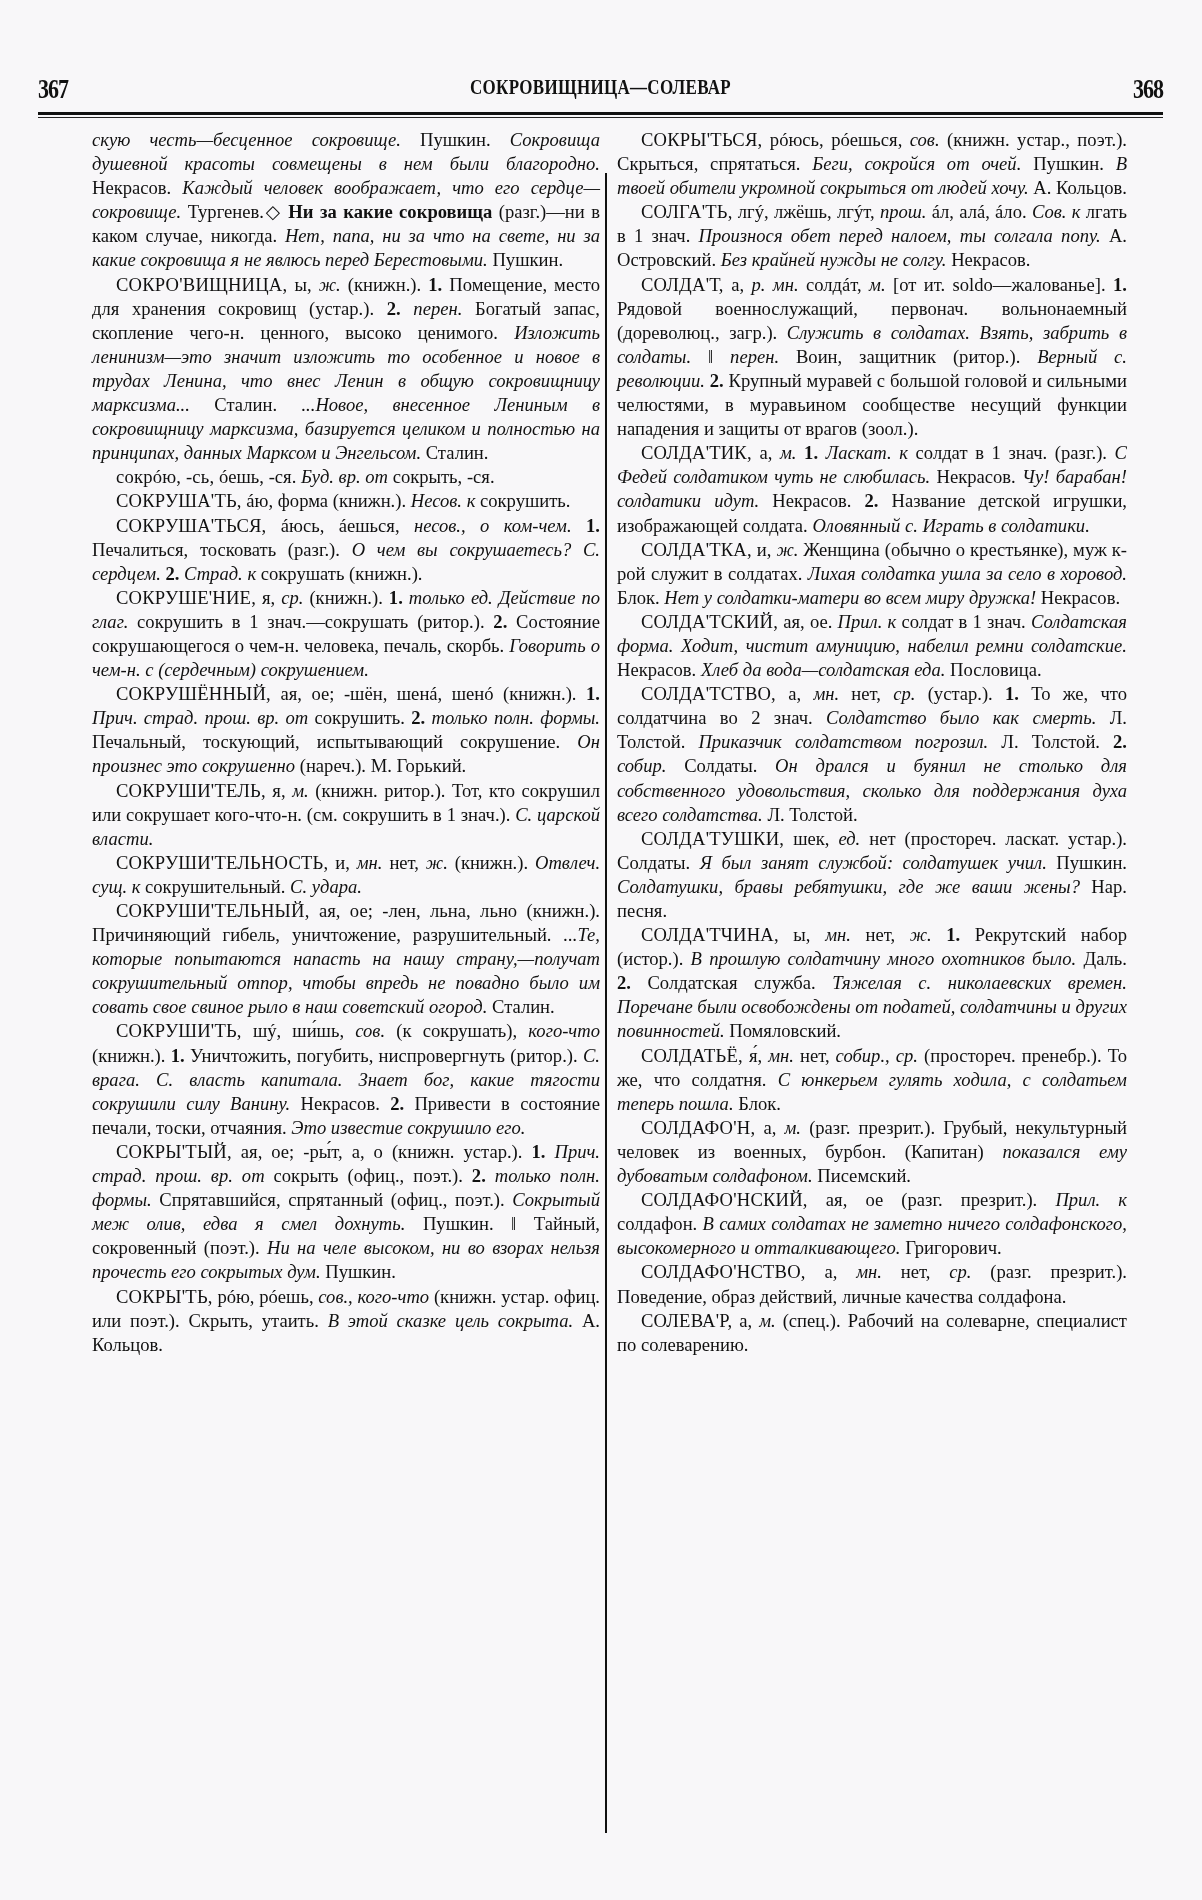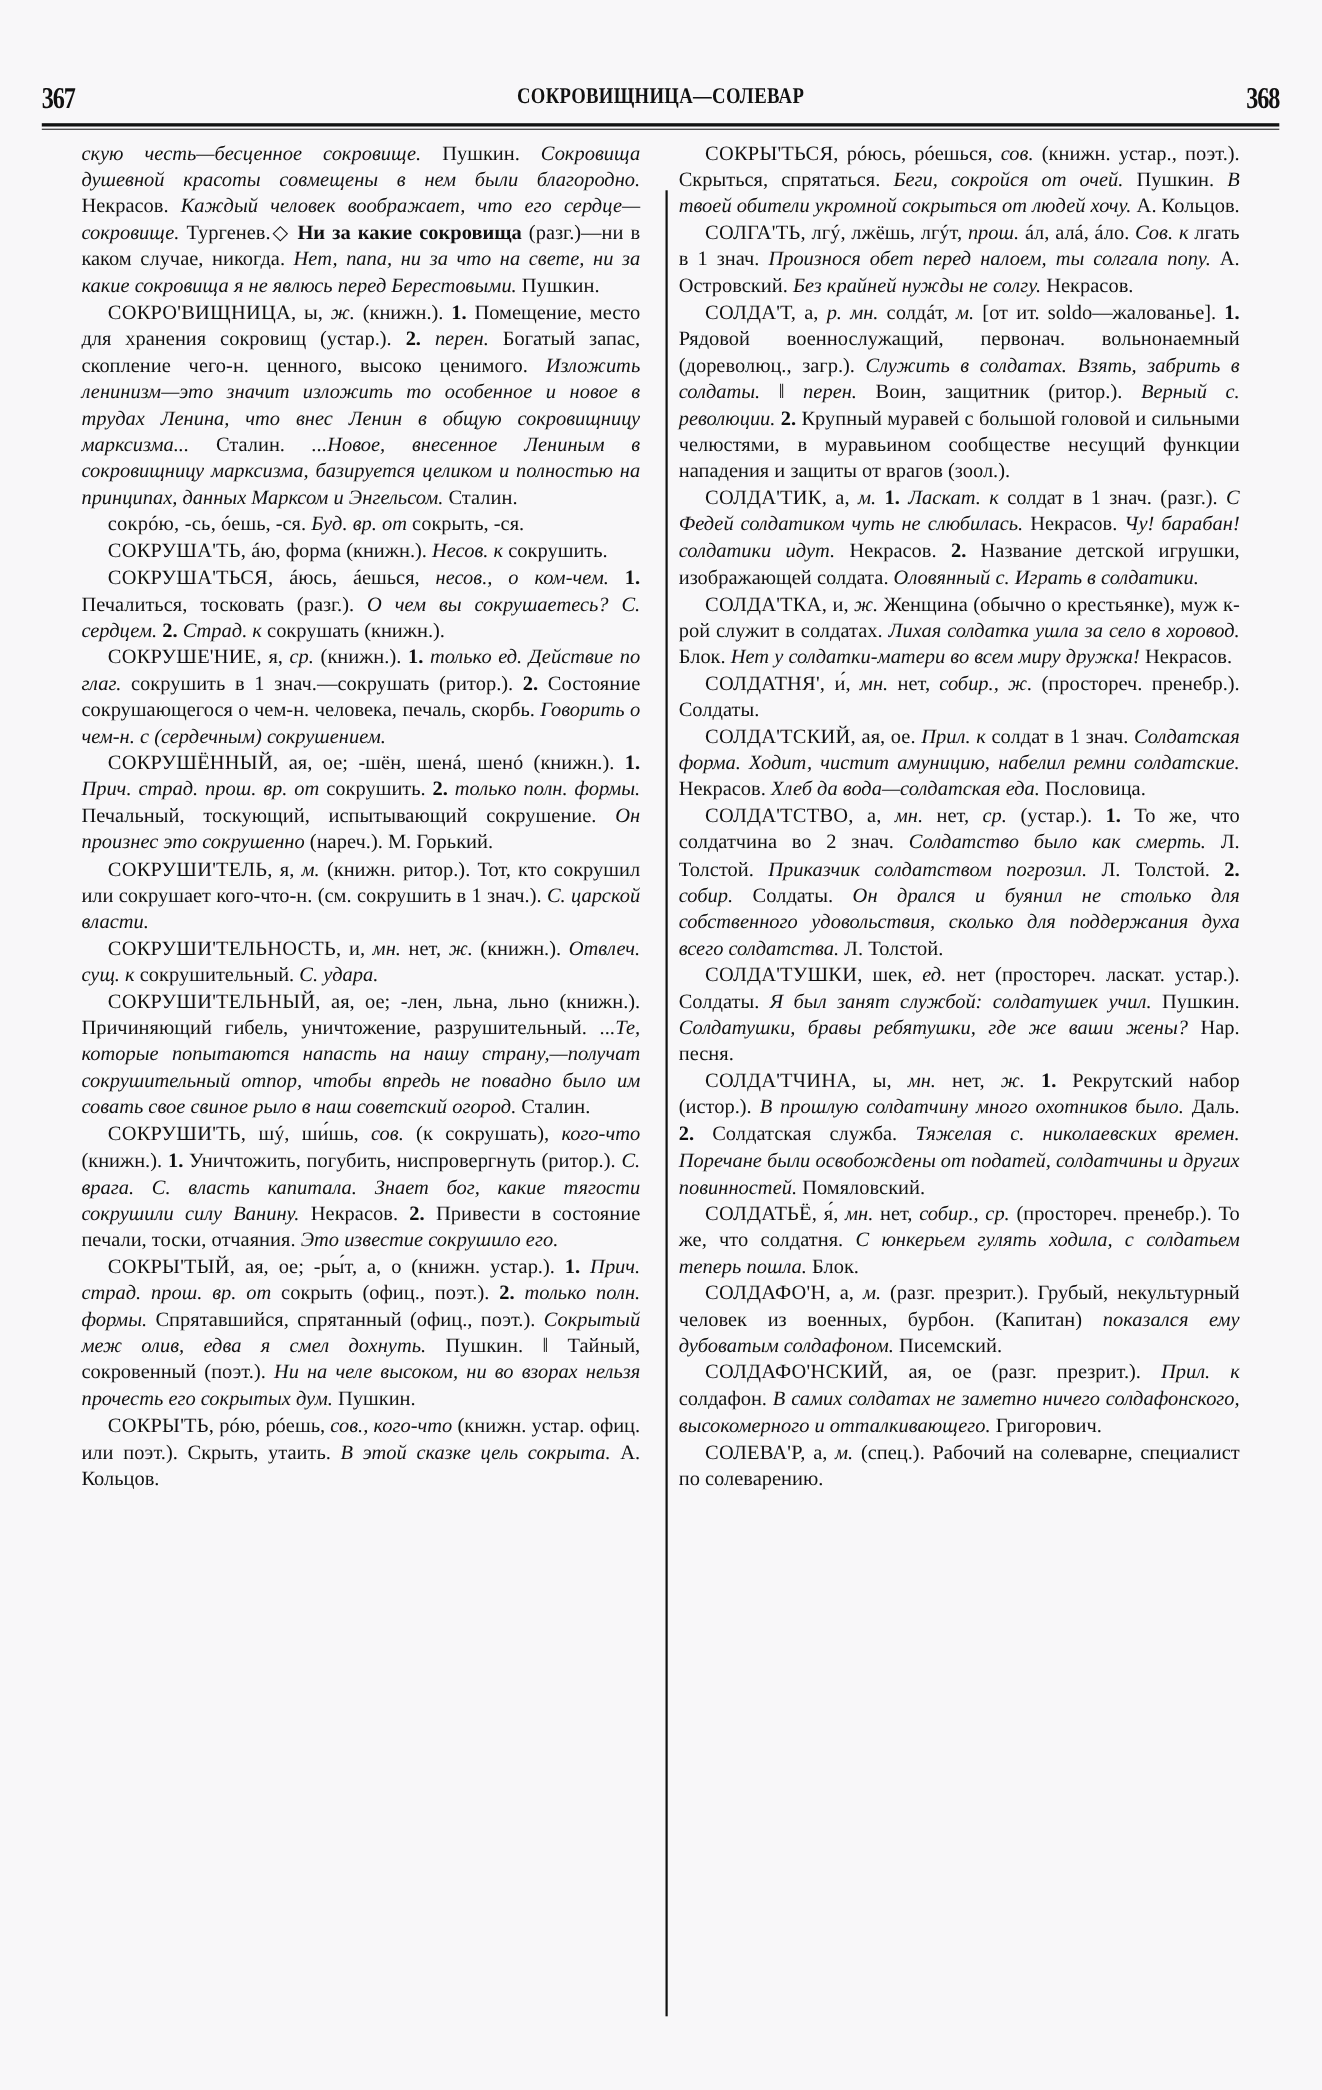--- a/index.html
+++ b/index.html
@@ -19,21 +19,21 @@
     font-family: "Liberation Serif", serif; font-weight: bold; font-size: 17px; letter-spacing: 0.3px;
     transform: scaleY(1.2);
   }
   .rule-thick { position: absolute; left: 38px; top: 112px; width: 1125px; height: 3px; background: #111; }
   .rule-thin  { position: absolute; left: 38px; top: 117px; width: 1125px; height: 1px; background: #222; }
   .column {
     position: absolute; top: 128px; width: 508px;
     font-family: "Liberation Serif", serif; font-size: 18.6px; line-height: 24.1px;
     text-align: justify; hyphens: manual;
   }
-  .column.left { left: 74px; }
+  .column.left { left: 92px; }
   .column.right { left: 617px; width: 510px; }
   .divider { position: absolute; left: 605px; top: 173px; width: 2px; height: 1660px; background: #111; }
   .entry { margin: 0; text-indent: 24px; }
   .entry.cont { text-indent: 0; }
   .hw { font-weight: normal; letter-spacing: 0.2px; }
   .it { font-style: italic; }
   .b { font-weight: bold; }
 </style>
 </head>
 <body>
@@ -61,22 +61,22 @@
     <p class="entry"><span class="hw">СОКРЫ'ТЫЙ,</span><span> ая, ое; -ры́т, а, о (книжн. устар.). </span><span class="b">1. </span><span class="it">Прич. страд. прош. вр. от </span><span>сокрыть (офиц., поэт.). </span><span class="b">2. </span><span class="it">только полн. формы. </span><span>Спрятавшийся, спрятанный (офиц., поэт.). </span><span class="it">Сокрытый меж олив, едва я смел дохнуть. </span><span>Пушкин. ‖ Тайный, сокровенный (поэт.). </span><span class="it">Ни на челе высоком, ни во взорах нельзя прочесть его сокрытых дум. </span><span>Пушкин.</span></p>
     <p class="entry"><span class="hw">СОКРЫ'ТЬ,</span><span> рóю, рóешь, </span><span class="it">сов., кого-что </span><span>(книжн. устар. офиц. или поэт.). Скрыть, утаить. </span><span class="it">В этой сказке цель сокрыта. </span><span>А. Кольцов.</span></p>
   </div>
 <div class="divider"></div>
 <div class="column right">
     <p class="entry"><span class="hw">СОКРЫ'ТЬСЯ,</span><span> рóюсь, рóешься, </span><span class="it">сов. </span><span>(книжн. устар., поэт.). Скрыться, спрятаться. </span><span class="it">Беги, сокройся от очей. </span><span>Пушкин. </span><span class="it">В твоей обители укромной сокрыться от людей хочу. </span><span>А. Кольцов.</span></p>
     <p class="entry"><span class="hw">СОЛГА'ТЬ,</span><span> лгý, лжёшь, лгýт, </span><span class="it">прош. </span><span>áл, алá, áло. </span><span class="it">Сов. к </span><span>лгать в 1 знач. </span><span class="it">Произнося обет перед налоем, ты солгала попу. </span><span>А. Островский. </span><span class="it">Без крайней нужды не солгу. </span><span>Некрасов.</span></p>
     <p class="entry"><span class="hw">СОЛДА'Т,</span><span> а, </span><span class="it">р. мн. </span><span>солдáт, </span><span class="it">м. </span><span>[от ит. soldo—жалованье]. </span><span class="b">1. </span><span>Рядовой военнослужащий, первонач. вольнонаемный (дореволюц., загр.). </span><span class="it">Служить в солдатах. Взять, забрить в солдаты. </span><span>‖ </span><span class="it">перен. </span><span>Воин, защитник (ритор.). </span><span class="it">Верный с. революции. </span><span class="b">2. </span><span>Крупный муравей с большой головой и сильными челюстями, в муравьином сообществе несущий функции нападения и защиты от врагов (зоол.).</span></p>
     <p class="entry"><span class="hw">СОЛДА'ТИК,</span><span> а, </span><span class="it">м. </span><span class="b">1. </span><span class="it">Ласкат. к </span><span>солдат в 1 знач. (разг.). </span><span class="it">С Федей солдатиком чуть не слюбилась. </span><span>Некрасов. </span><span class="it">Чу! барабан! солдатики идут. </span><span>Некрасов. </span><span class="b">2. </span><span>Название детской игрушки, изображающей солдата. </span><span class="it">Оловянный с. Играть в солдатики.</span></p>
     <p class="entry"><span class="hw">СОЛДА'ТКА,</span><span> и, </span><span class="it">ж. </span><span>Женщина (обычно о крестьянке), муж к-рой служит в солдатах. </span><span class="it">Лихая солдатка ушла за село в хоровод. </span><span>Блок. </span><span class="it">Нет у солдатки-матери во всем миру дружка! </span><span>Некрасов.</span></p>
-    <p class="entry"><span class="hw">СОЛДАТНЯ',</span><span> и́, </span><span class="it">мн. </span><span>нет, </span><span class="it">собир., ж. </span><span>(простореч. пренебр.). Солдаты.</span></p>
     <p class="entry"><span class="hw">СОЛДА'ТСКИЙ,</span><span> ая, ое. </span><span class="it">Прил. к </span><span>солдат в 1 знач. </span><span class="it">Солдатская форма. Ходит, чистит амуницию, набелил ремни солдатские. </span><span>Некрасов. </span><span class="it">Хлеб да вода—солдатская еда. </span><span>Пословица.</span></p>
     <p class="entry"><span class="hw">СОЛДА'ТСТВО,</span><span> а, </span><span class="it">мн. </span><span>нет, </span><span class="it">ср. </span><span>(устар.). </span><span class="b">1. </span><span>То же, что солдатчина во 2 знач. </span><span class="it">Солдатство было как смерть. </span><span>Л. Толстой. </span><span class="it">Приказчик солдатством погрозил. </span><span>Л. Толстой. </span><span class="b">2. </span><span class="it">собир. </span><span>Солдаты. </span><span class="it">Он дрался и буянил не столько для собственного удовольствия, сколько для поддержания духа всего солдатства. </span><span>Л. Толстой.</span></p>
     <p class="entry"><span class="hw">СОЛДА'ТУШКИ,</span><span> шек, </span><span class="it">ед. </span><span>нет (простореч. ласкат. устар.). Солдаты. </span><span class="it">Я был занят службой: солдатушек учил. </span><span>Пушкин. </span><span class="it">Солдатушки, бравы ребятушки, где же ваши жены? </span><span>Нар. песня.</span></p>
     <p class="entry"><span class="hw">СОЛДА'ТЧИНА,</span><span> ы, </span><span class="it">мн. </span><span>нет, </span><span class="it">ж. </span><span class="b">1. </span><span>Рекрутский набор (истор.). </span><span class="it">В прошлую солдатчину много охотников было. </span><span>Даль. </span><span class="b">2. </span><span>Солдатская служба. </span><span class="it">Тяжелая с. николаевских времен. Поречане были освобождены от податей, солдатчины и других повинностей. </span><span>Помяловский.</span></p>
     <p class="entry"><span class="hw">СОЛДАТЬЁ,</span><span> я́, </span><span class="it">мн. </span><span>нет, </span><span class="it">собир., ср. </span><span>(простореч. пренебр.). То же, что солдатня. </span><span class="it">С юнкерьем гулять ходила, с солдатьем теперь пошла. </span><span>Блок.</span></p>
     <p class="entry"><span class="hw">СОЛДАФО'Н,</span><span> а, </span><span class="it">м. </span><span>(разг. презрит.). Грубый, некультурный человек из военных, бурбон. (Капитан) </span><span class="it">показался ему дубоватым солдафоном. </span><span>Писемский.</span></p>
     <p class="entry"><span class="hw">СОЛДАФО'НСКИЙ,</span><span> ая, ое (разг. презрит.). </span><span class="it">Прил. к </span><span>солдафон. </span><span class="it">В самих солдатах не заметно ничего солдафонского, высокомерного и отталкивающего. </span><span>Григорович.</span></p>
+    <p class="entry"><span class="hw">СОЛДАФО'НСТВО,</span><span> а, </span><span class="it">мн. </span><span>нет, </span><span class="it">ср. </span><span>(разг. презрит.). Поведение, образ действий, личные качества солдафона.</span></p>
     <p class="entry"><span class="hw">СОЛЕВА'Р,</span><span> а, </span><span class="it">м. </span><span>(спец.). Рабочий на солеварне, специалист по солеварению.</span></p>
   </div>
 
 </body></html>

